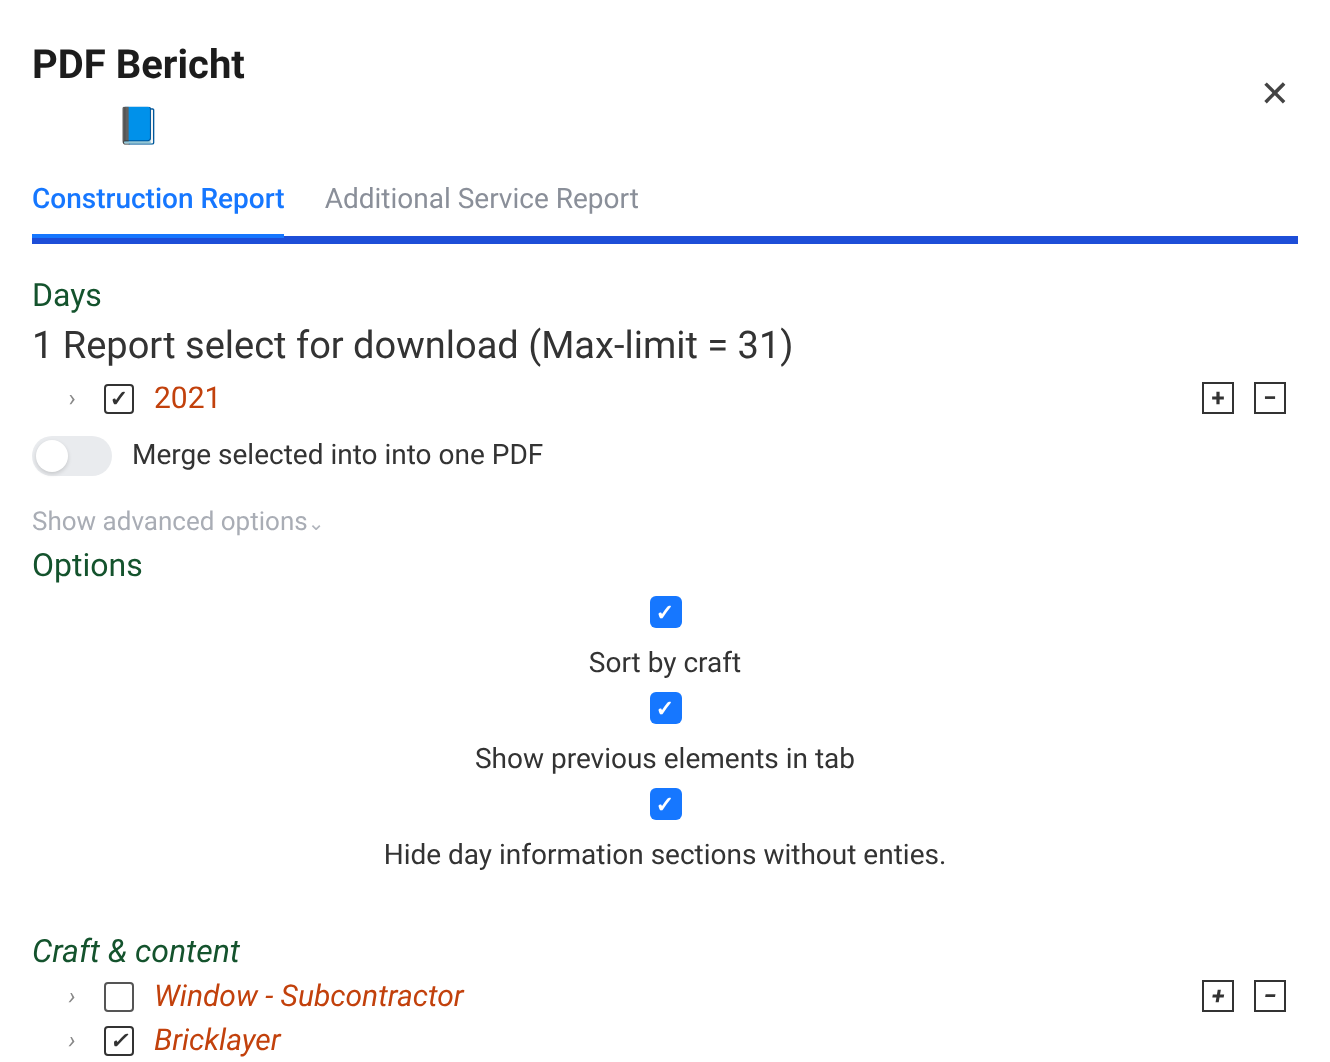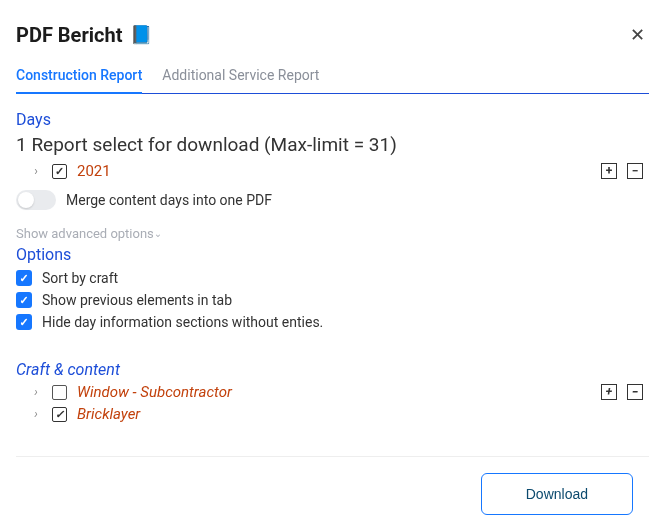--- a/index.html
+++ b/index.html
@@ -24,31 +24,32 @@
     justify-content: space-between;
     margin-bottom: 18px;
   }
   .title {
     font-size: 20px;
     font-weight: 700;
     color: #1c1c1c;
     display: flex;
     align-items: center;
     gap: 8px;
+    flex-direction: column;
   }
   .close-icon {
     font-size: 18px;
     color: #444;
     cursor: pointer;
     padding: 4px;
   }
   .tabs {
     display: flex;
     gap: 20px;
-    border-bottom: 1px solid #1d4ed8;
+    border-bottom: 4px solid #1d4ed8;
     margin-bottom: 16px;
   }
   .tab {
     padding: 0 0 10px 0;
     font-size: 14px;
     color: #8a8f99;
     cursor: pointer;
     position: relative;
   }
   .tab.active {
@@ -60,21 +61,21 @@
     position: absolute;
     left: 0; right: 0; bottom: -1px;
     height: 2px;
     background: #1677ff;
   }
   .section {
     margin-bottom: 16px;
   }
   .section-title {
     font-size: 16px;
-    color: #1d4ed8;
+    color: #14532d;
     margin-bottom: 4px;
   }
   .subtext {
     font-size: 19px;
     color: #333;
     margin-bottom: 6px;
   }
   .tree-indent {
     display: flex;
     align-items: center;
@@ -171,20 +172,21 @@
     align-items: center;
     gap: 0;
     cursor: pointer;
     margin-bottom: 4px;
   }
   .opt-row {
     display: flex;
     align-items: center;
     gap: 10px;
     margin: 6px 0;
+    flex-direction: column;
   }
   .blue-check {
     width: 16px;
     height: 16px;
     background: #1677ff;
     border-radius: 3px;
     display: inline-flex;
     align-items: center;
     justify-content: center;
     cursor: pointer;
@@ -253,21 +255,21 @@
         <span class="tree-label">2021</span>
       </div>
       <div class="expand-group">
         <span class="sq-btn">+</span>
         <span class="sq-btn">−</span>
       </div>
     </div>
 
     <div class="toggle-row">
       <span class="toggle"></span>
-      <span>Merge content days into one PDF</span>
+      <span>Merge selected into into one PDF</span>
     </div>
 
     <div class="advanced-link">
       <span>Show advanced options</span>
       <span class="chev-small">⌄</span>
     </div>
 
     <div class="section-title">Options</div>
 
     <div class="opt-row">

